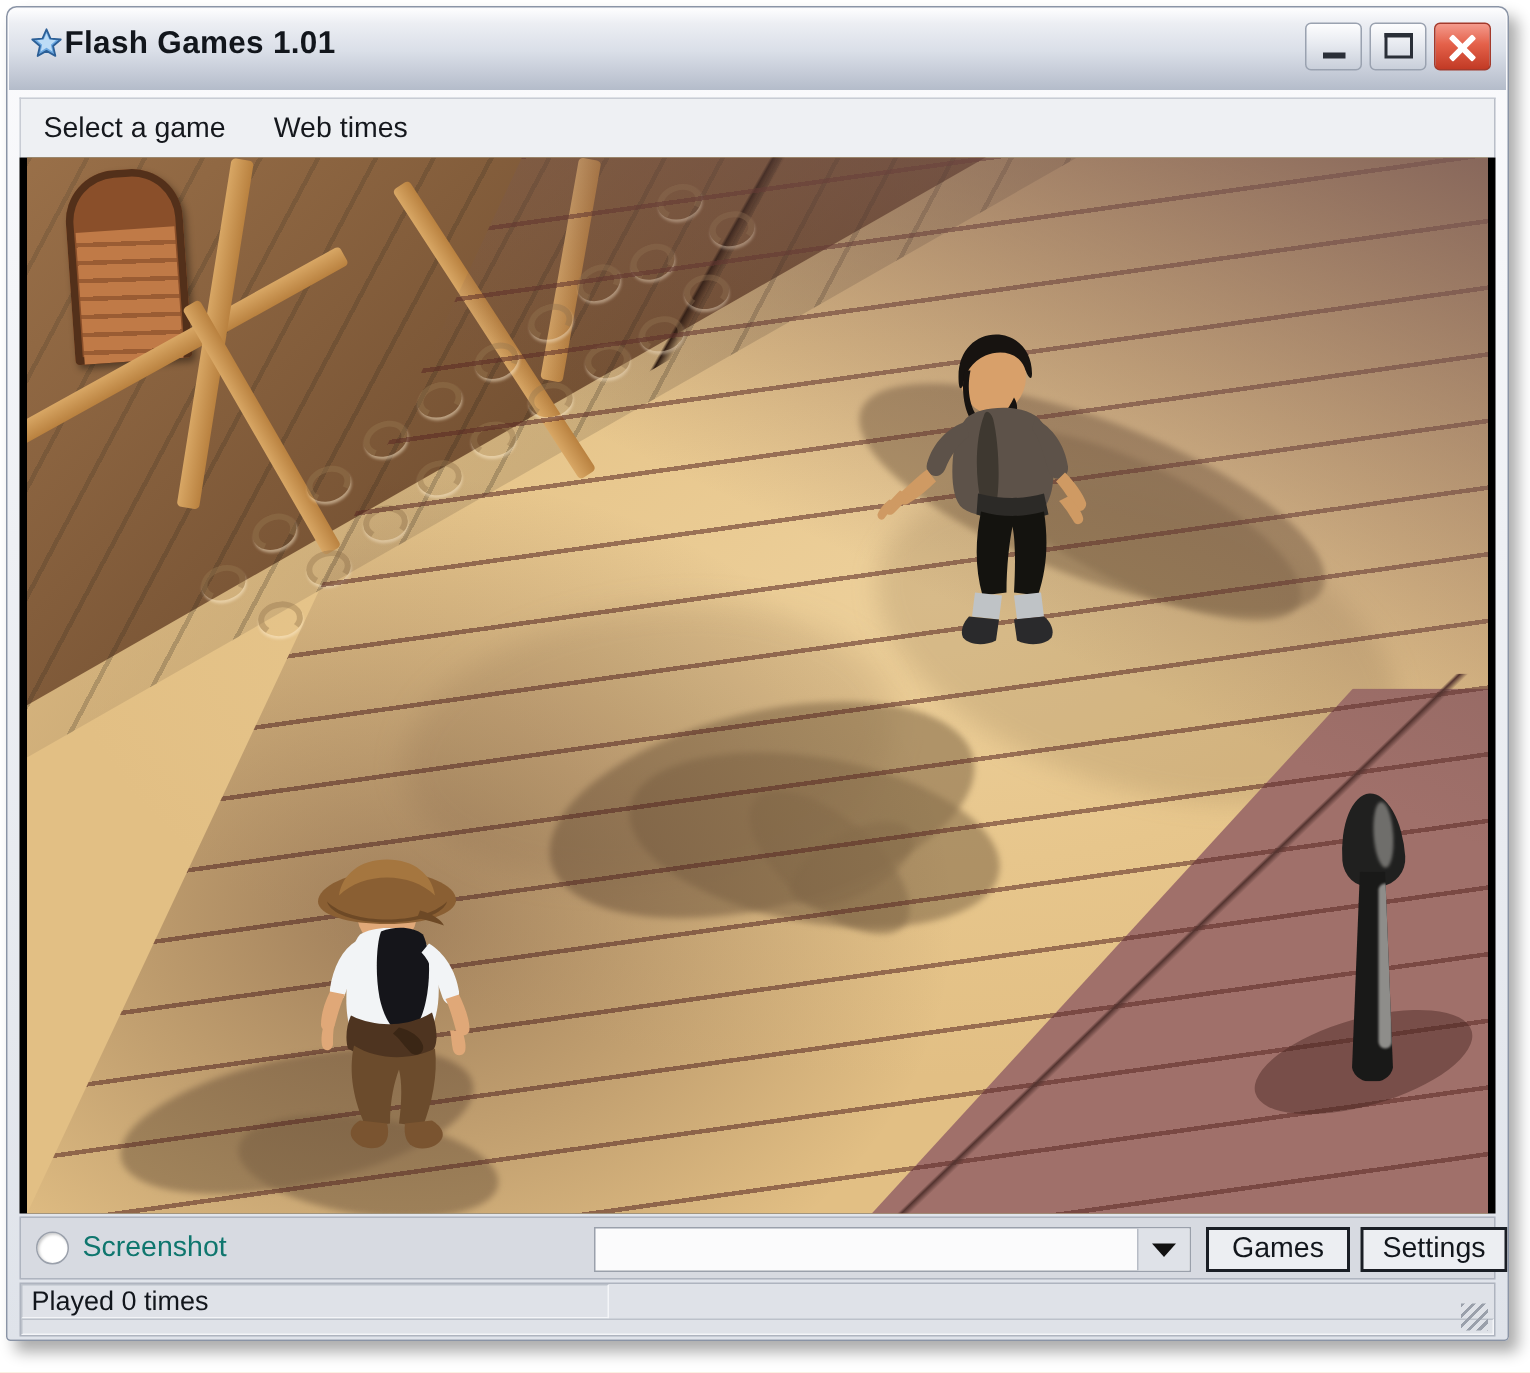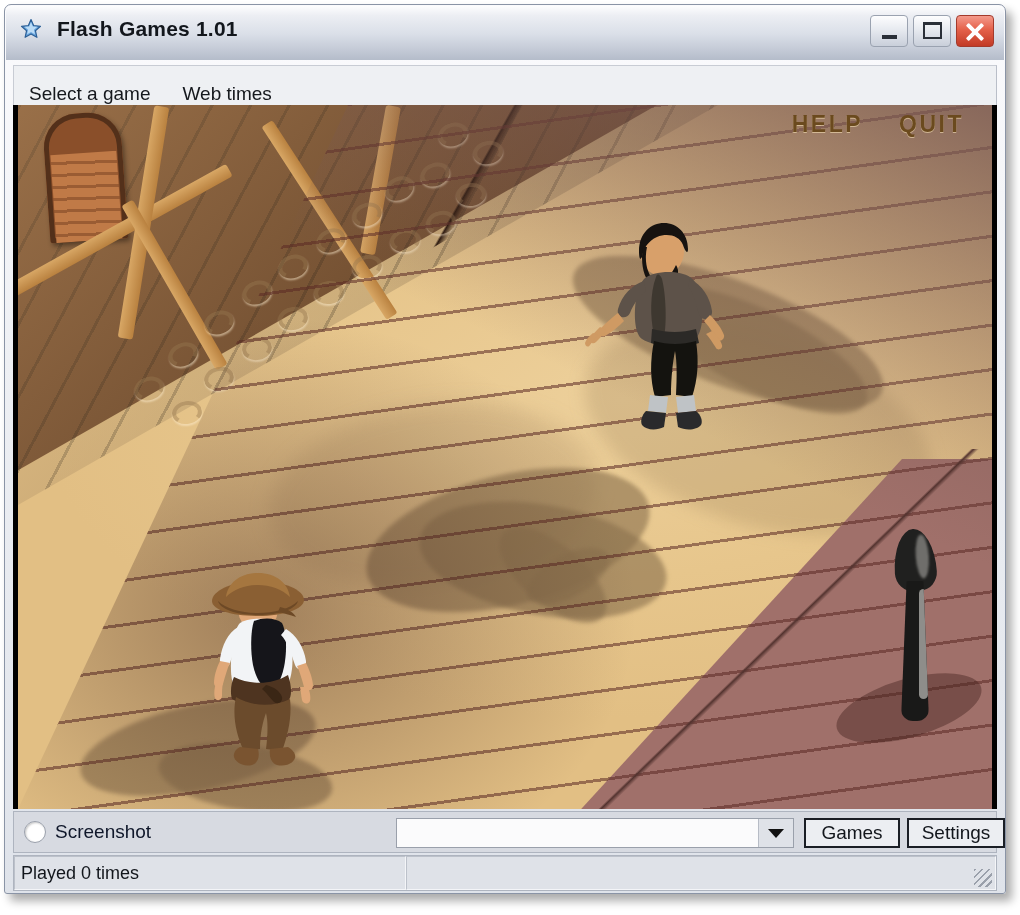--- a/index.html
+++ b/index.html
@@ -14,21 +14,21 @@
     box-sizing:border-box;overflow:hidden;
   }
   .window::before{
     content:"";position:absolute;left:1px;top:1px;right:1px;height:54px;
     border-radius:6px 6px 0 0;
     background:linear-gradient(180deg,#fdfdfe 0%,#eceef3 18%,#dadfe8 52%,#c6ccd8 78%,#b4bcca 100%);
   }
 
   
   .titlebar{position:absolute;left:0;top:0;width:1000px;height:56px;}
-  .title-left{position:absolute;left:14px;top:12px;display:flex;align-items:center;gap:14px;}
+  .title-left{position:absolute;left:14px;top:12px;display:flex;align-items:center;gap:0;}
   .star-icon{width:24px;height:24px;display:block;}
   .title-text{font-size:21px;font-weight:bold;color:#12161c;letter-spacing:.2px;white-space:nowrap;}
 
   .winbtns{position:absolute;right:11px;top:10px;display:flex;gap:5px;}
   .wbtn{width:38px;height:32px;border:1px solid #9aa2b0;border-radius:4px;
         background:linear-gradient(180deg,#fdfdfe 0%,#e7eaf0 45%,#c9cfda 100%);
         position:relative;box-sizing:border-box;}
   .wbtn.close{border:1px solid #a33a2c;
         background:linear-gradient(180deg,#f49a8c 0%,#e4614a 45%,#c23a25 100%);}
   .gl-min{position:absolute;left:11px;bottom:7px;width:15px;height:4px;background:#2a2f38;}
@@ -36,21 +36,21 @@
   .gl-max::before{content:"";position:absolute;left:-2px;top:-2px;right:-2px;height:3px;background:#2a2f38;}
   .gl-x{position:absolute;left:0;top:0;width:100%;height:100%;}
   .gl-x span{position:absolute;left:7px;top:14px;width:22px;height:4px;background:#fff;border-radius:1px;}
   .gl-x span:nth-child(1){transform:rotate(45deg);}
   .gl-x span:nth-child(2){transform:rotate(-45deg);}
 
   
   .tabstrip{position:absolute;left:8px;top:60px;width:984px;height:40px;
             background:#eef0f3;border-top:1px solid #c8ccd4;
             border-left:1px solid #c8ccd4;border-right:1px solid #b9bec8;
-            display:flex;align-items:flex-end;box-sizing:border-box;}
+            display:flex;align-items:center;box-sizing:border-box;}
   .tab{display:flex;align-items:center;padding:0 15px;font-size:19px;color:#15181d;
        white-space:nowrap;background:transparent;}
   .tab.active{background:#e2e4e8;}
   .tabsep{width:2px;background:#4a4f58;margin:5px 0;}
 
   
   .gamewrap{position:absolute;left:8px;top:100px;width:984px;height:704px;
             background:#000;box-sizing:border-box;overflow:hidden;}
   .game{position:absolute;left:5px;top:0;width:974px;height:704px;overflow:hidden;
         background:#e9c98f;}
@@ -151,39 +151,39 @@
   
   .optbar{position:absolute;left:8px;top:806px;width:984px;height:42px;
           background:#d7dae1;border:1px solid #aeb4bf;box-sizing:border-box;
           display:flex;align-items:center;}
   .radio{display:flex;align-items:center;gap:9px;margin-left:10px;}
   .radio .dot{width:22px;height:22px;border-radius:50%;background:#fff;
           border:1px solid #9aa0ab;box-shadow:inset 1px 1px 2px rgba(0,0,0,.22);
           position:relative;box-sizing:border-box;}
   .radio.on .dot::after{content:"";position:absolute;left:6px;top:6px;width:8px;height:8px;
           border-radius:50%;background:#000;}
-  .radio .txt{font-size:19px;color:#0f172a;white-space:nowrap;}
+  .radio .txt{font-size:19px;color:#0f766e;white-space:nowrap;}
 
   .combo{position:absolute;left:382px;top:6px;width:398px;height:30px;
          background:#fbfbfc;border:1px solid #9aa0ab;box-sizing:border-box;display:flex;}
   .combo .val{flex:1;font-size:16px;color:#12161c;padding:4px 6px;}
   .combo .arrow{width:34px;background:#dfe2e8;border-left:1px solid #b7bcc6;
          display:flex;align-items:center;justify-content:center;}
   .combo .arrow i{width:0;height:0;border-left:8px solid transparent;border-right:8px solid transparent;
          border-top:9px solid #111;display:block;}
 
   .pbtn{position:absolute;top:6px;height:30px;background:#eceef2;border:2px solid #1a1e25;
         display:flex;align-items:center;justify-content:center;font-size:19px;color:#12161c;
         box-sizing:border-box;}
   .pbtn.send{left:790px;width:96px;}
   .pbtn.settings{left:893px;width:98px;}
 
   
   .statusbar{position:absolute;left:8px;top:850px;width:984px;height:36px;
-             background:#dfe2e8;border:1px solid #aeb4bf;box-sizing:border-box;display:flex;}
+             background:#dfe2e8;border:1px solid #aeb4bf;box-sizing:border-box;display:flex;flex-direction:column;}
   .spanel{border:1px solid #bcc1ca;border-right-color:#f4f5f8;border-bottom-color:#f4f5f8;
           box-sizing:border-box;display:flex;align-items:center;}
   .spanel.left{width:392px;}
   .spanel.right{flex:1;position:relative;}
   .spanel .txt{font-size:18px;color:#12161c;padding-left:6px;white-space:nowrap;}
   .grip{position:absolute;right:3px;bottom:2px;width:18px;height:18px;
         background:repeating-linear-gradient(135deg,#9aa0ab 0 2px,rgba(0,0,0,0) 2px 5px);}
 </style>
 </head>
 <body>
@@ -317,24 +317,20 @@
         <path d="M20 126c-2 6-2 12-1 15 2 4 7 2 7-2 0-4 0-9 1-13z" fill="#e0a878"></path>
         <path d="M110 106c4 8 7 17 7 23 0 5-7 6-9 1-2-7-4-15-7-21z" fill="#e0a878"></path>
         <path d="M112 130c2 5 3 11 2 14-2 4-7 3-8-1-1-4-1-9-2-13z" fill="#e0a878"></path>
         <path d="M38 120c16 8 38 8 54-2 4 12 4 22 0 26-18 8-40 8-56-2-2-6-1-16 2-22z" fill="#4e3420"></path>
         <path d="M40 140c16 10 38 10 54 2 2 18-2 36-8 52l-16-2c2-16 2-28 0-36-3 8-6 20-6 36l-16 2c-8-16-12-36-8-54z" fill="#6b4b2c"></path>
         <path d="M70 128c8 2 14 6 16 12 1 5-4 8-8 5-4-4-8-10-12-13z" fill="#3a2615"></path>
         <path d="M44 190l18 2c2 8 0 14-6 16-8 2-16-2-18-8-1-4 2-8 6-10z" fill="#7a5430"></path>
         <path d="M74 192l18-2c5 3 8 7 7 11-2 6-11 9-18 7-6-2-8-8-7-16z" fill="#7a5430"></path>
       </svg>
 
-      <div class="hud">
-        <span>HELP</span>
-        <span>QUIT</span>
-      </div>
 
     </div>
   </div>
 
   <div class="optbar">
     <div class="radio">
       <span class="dot"></span>
       <span class="txt">Screenshot</span>
     </div>
 

